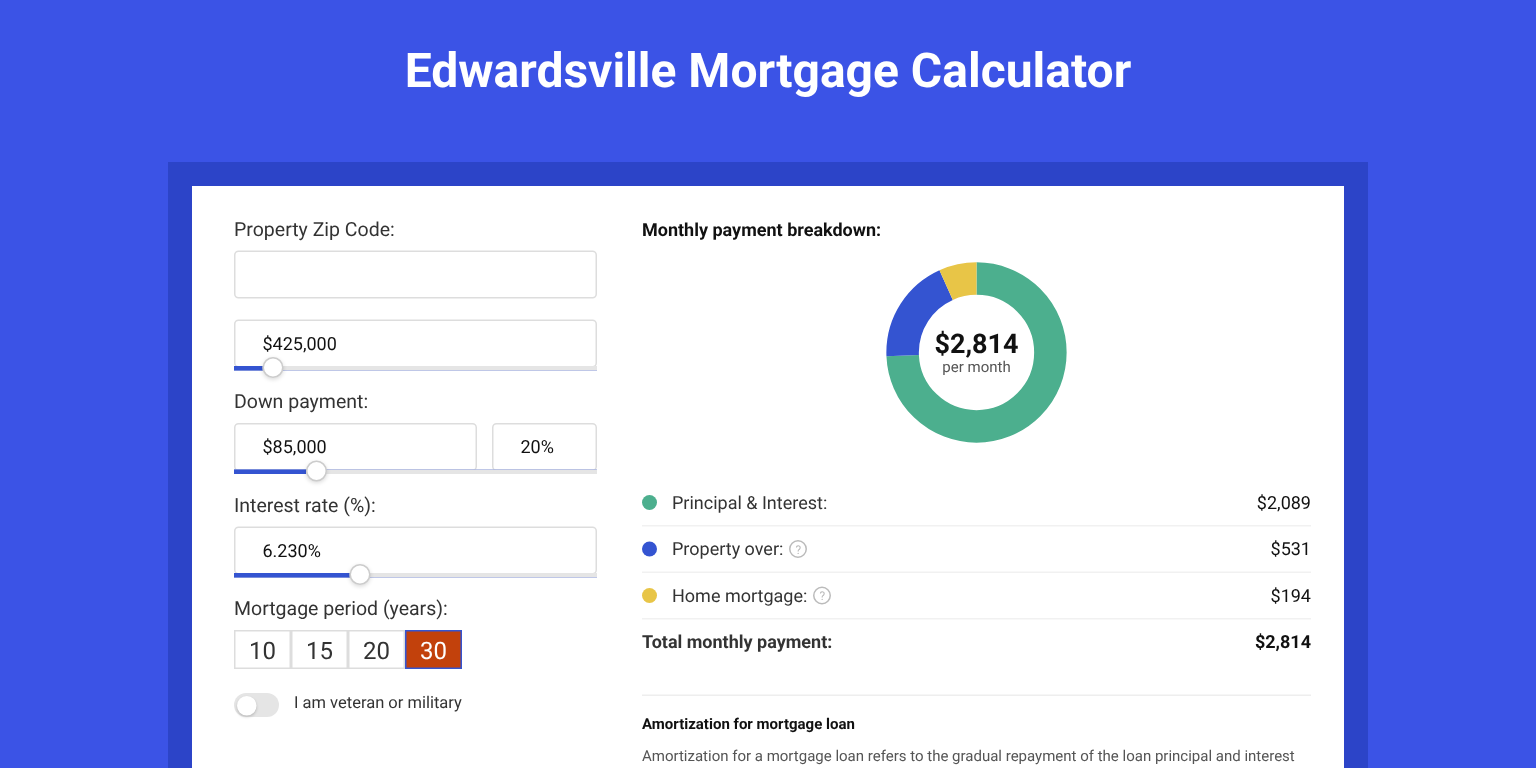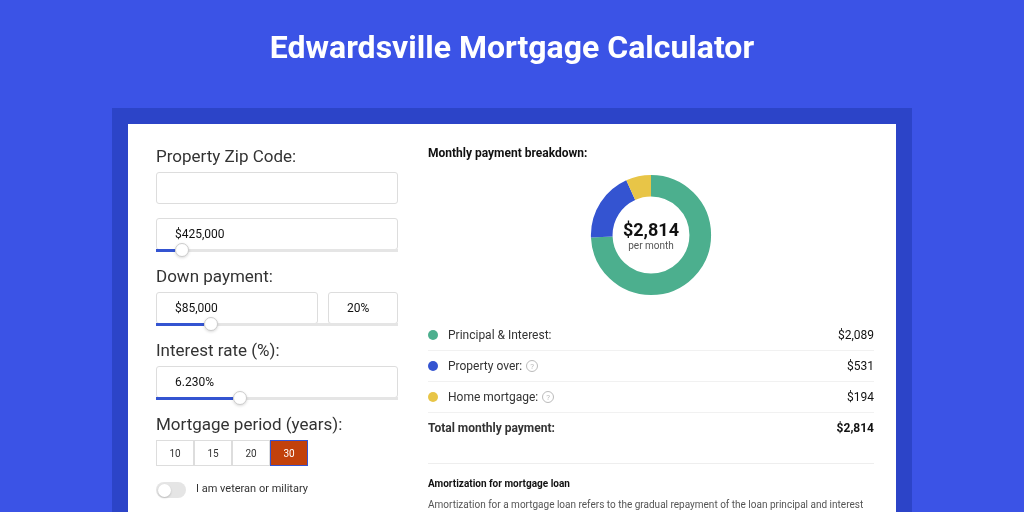--- a/index.html
+++ b/index.html
@@ -3,32 +3,32 @@
 <meta charset="utf-8">
 <style>
   * { margin:0; padding:0; box-sizing:border-box; font-family:-apple-system,BlinkMacSystemFont,"Segoe UI",Roboto,sans-serif; }
   body { width:1024px; height:512px; background:#3B53E6; overflow:hidden; }
   .page { width:1024px; height:512px; position:relative; }
   .title { text-align:center; color:#fff; font-size:32px; font-weight:700; padding:28px 0 22px; }
   .shadow { position:absolute; left:112px; top:108px; width:800px; height:420px; background:#2C44C8; }
   .card { position:absolute; left:128px; top:124px; width:768px; height:420px; background:#fff; }
   .inner { display:flex; padding:22px 22px 0 28px; gap:30px; }
   .left { width:242px; flex-shrink:0; }
-  .label { font-size:17px; color:#333; margin-bottom:6px; }
+  .label { font-size:13px; color:#333; margin-bottom:6px; }
   .input { width:100%; height:32px; border:1px solid #ddd; border-radius:3px; padding:0 18px; font-size:12px; color:#111; background:#fff; }
   .sliderbar { height:3px; background:#3454d1; position:relative; margin-top:-1px; }
   .sliderbar .track { position:absolute; top:0; left:0; height:3px; background:#e5e5e5; right:0; }
   .sliderbar .fill { position:absolute; top:0; left:0; height:3px; background:#3454d1; }
   .sliderbar .thumb { position:absolute; top:-6px; width:14px; height:14px; background:#fff; border:1px solid #ccc; border-radius:50%; box-shadow:0 1px 3px rgba(0,0,0,0.15); }
   .row { display:flex; gap:10px; }
   .row .input:first-child { flex:1; }
   .row .input:last-child { width:70px; }
   .sec { margin-bottom:14px; }
   .period { display:flex; gap:0; }
-  .pbtn { width:38px; height:26px; border:1px solid #ddd; background:#fff; font-size:10px; color:#333; cursor:pointer; }
+  .pbtn { width:38px; height:26px; border:1px solid #ddd; background:#fff; font-size:16px; color:#333; cursor:pointer; }
   .pbtn.sel { background:#c2410c; color:#fff; border-color:#3454d1; }
   .vet { display:flex; align-items:flex-start; gap:10px; margin-top:16px; font-size:11px; color:#333; }
   .toggle { width:30px; height:16px; background:#e5e5e5; border-radius:10px; position:relative; }
   .toggle::after { content:""; position:absolute; width:13px; height:13px; background:#fff; border-radius:50%; top:1.5px; left:1.5px; box-shadow:0 1px 2px rgba(0,0,0,0.2); }
   .right { flex:1; }
   .rhdr { font-size:12px; font-weight:700; color:#111; margin-bottom:10px; }
   .donutwrap { display:flex; justify-content:center; margin:8px 0 20px; }
   .donut { position:relative; width:130px; height:130px; }
   .donut svg { transform:rotate(-90deg); }
   .donut .center { position:absolute; inset:0; display:flex; flex-direction:column; align-items:center; justify-content:center; }

